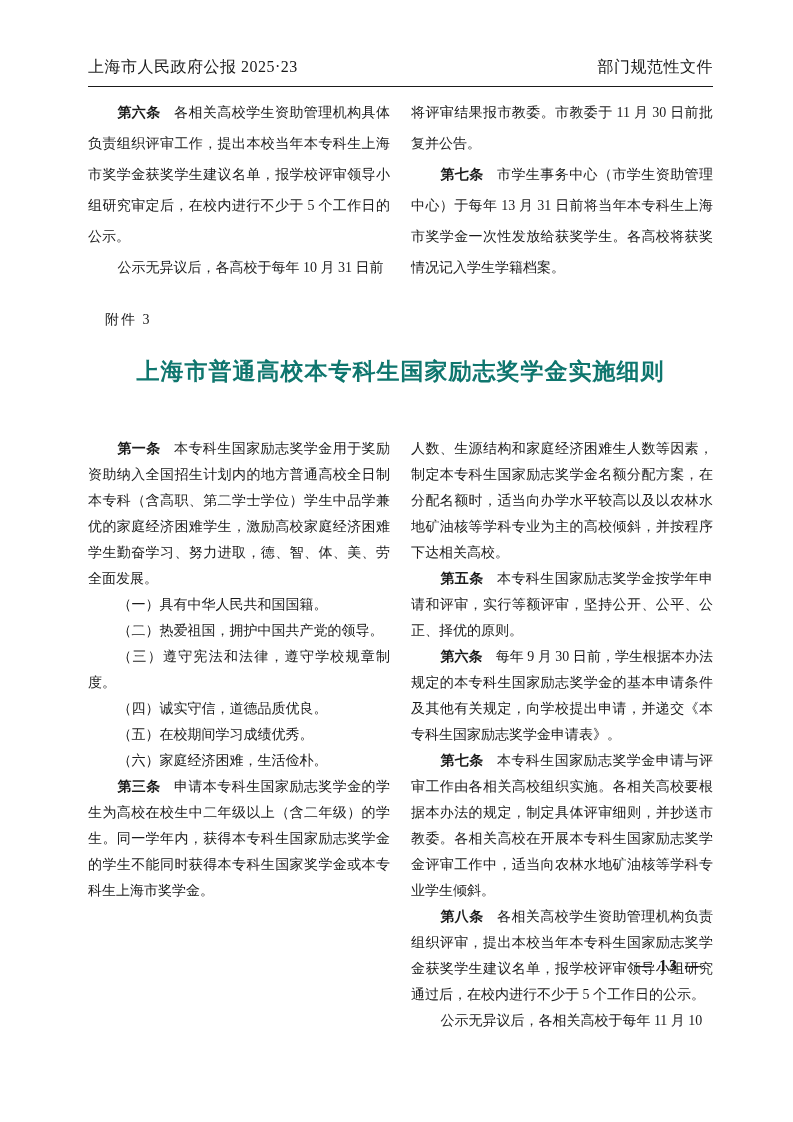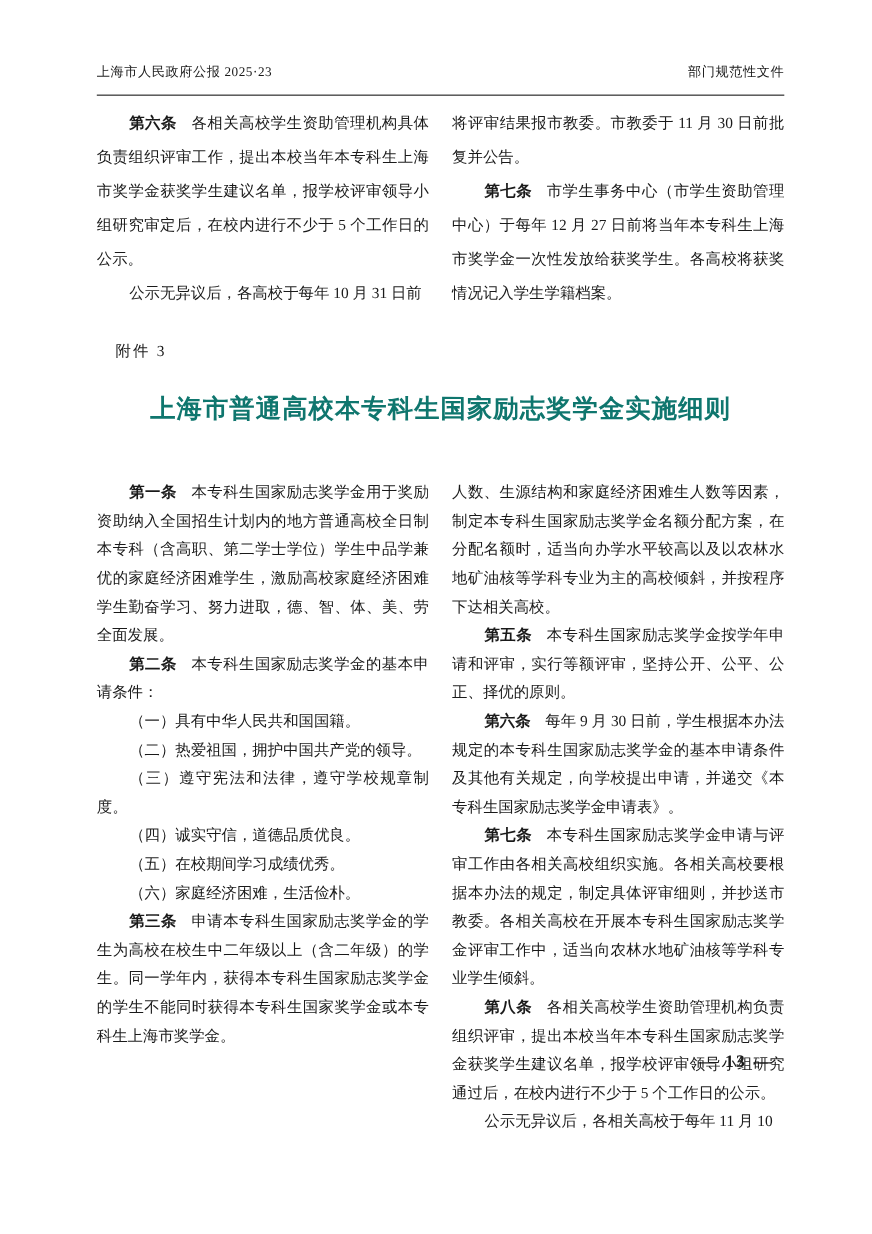--- a/index.html
+++ b/index.html
@@ -14,21 +14,21 @@
     overflow: hidden;
   }
   .header {
     position: absolute;
     top: 57px;
     left: 88px;
     right: 80px;
     display: flex;
     justify-content: space-between;
     align-items: center;
-    font-size: 12px;
+    font-size: 16px;
     letter-spacing: 0.5px;
     white-space: nowrap;
   }
   .header-rule {
     position: absolute;
     top: 86px;
     left: 88px;
     right: 80px;
     height: 0;
     border: none;
@@ -102,32 +102,31 @@
   </div>
   <hr class="header-rule">
 
   <div class="cols top-cols">
     <div class="col">
       <p class="para indent"><span class="lead">第六条</span><span>各相关高校学生资助管理机构具体负责组织评审工作，提出本校当年本专科生上海市奖学金获奖学生建议名单，报学校评审领导小组研究审定后，在校内进行不少于 5 个工作日的公示。</span></p>
       <p class="para indent"><span>公示无异议后，各高校于每年 10 月 31 日前</span></p>
     </div>
     <div class="col">
       <p class="para"><span>将评审结果报市教委。市教委于 11 月 30 日前批复并公告。</span></p>
-      <p class="para indent"><span class="lead">第七条</span><span>市学生事务中心（市学生资助管理中心）于每年 12 月 27 日前将当年本专科生上海市奖学金一次性发放给获奖学生。各高校将获奖情况记入学生学籍档案。</span></p>
+      <p class="para indent"><span class="lead">第七条</span><span>市学生事务中心（市学生资助管理中心）于每年 13 月 31 日前将当年本专科生上海市奖学金一次性发放给获奖学生。各高校将获奖情况记入学生学籍档案。</span></p>
     </div>
   </div>
 
   <div class="attachment">附件 3</div>
 
   <h1 class="doc-title">上海市普通高校本专科生国家励志奖学金实施细则</h1>
 
   <div class="cols body-cols">
     <div class="col">
       <p class="para indent"><span class="lead">第一条</span><span>本专科生国家励志奖学金用于奖励资助纳入全国招生计划内的地方普通高校全日制本专科（含高职、第二学士学位）学生中品学兼优的家庭经济困难学生，激励高校家庭经济困难学生勤奋学习、努力进取，德、智、体、美、劳全面发展。</span></p>
-      <p class="para indent"><span class="lead">第二条</span><span>本专科生国家励志奖学金的基本申请条件：</span></p>
       <p class="para indent"><span>（一）具有中华人民共和国国籍。</span></p>
       <p class="para indent"><span>（二）热爱祖国，拥护中国共产党的领导。</span></p>
       <p class="para indent"><span>（三）遵守宪法和法律，遵守学校规章制度。</span></p>
       <p class="para indent"><span>（四）诚实守信，道德品质优良。</span></p>
       <p class="para indent"><span>（五）在校期间学习成绩优秀。</span></p>
       <p class="para indent"><span>（六）家庭经济困难，生活俭朴。</span></p>
       <p class="para indent"><span class="lead">第三条</span><span>申请本专科生国家励志奖学金的学生为高校在校生中二年级以上（含二年级）的学生。同一学年内，获得本专科生国家励志奖学金的学生不能同时获得本专科生国家奖学金或本专科生上海市奖学金。</span></p>
     </div>
     <div class="col">
       <p class="para"><span>人数、生源结构和家庭经济困难生人数等因素，制定本专科生国家励志奖学金名额分配方案，在分配名额时，适当向办学水平较高以及以农林水地矿油核等学科专业为主的高校倾斜，并按程序下达相关高校。</span></p>

